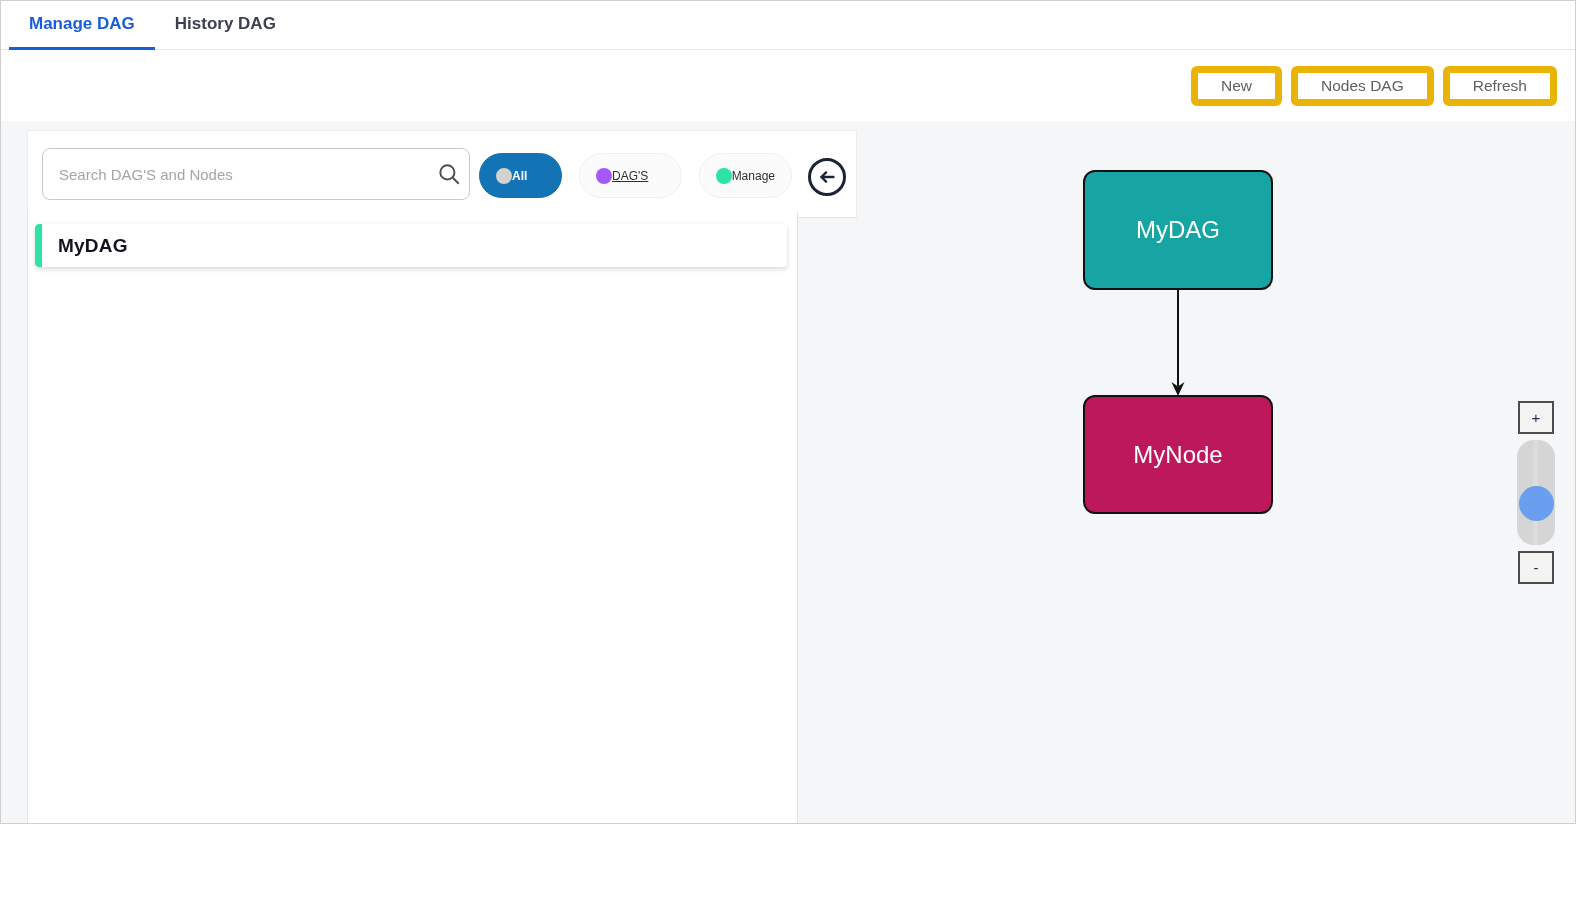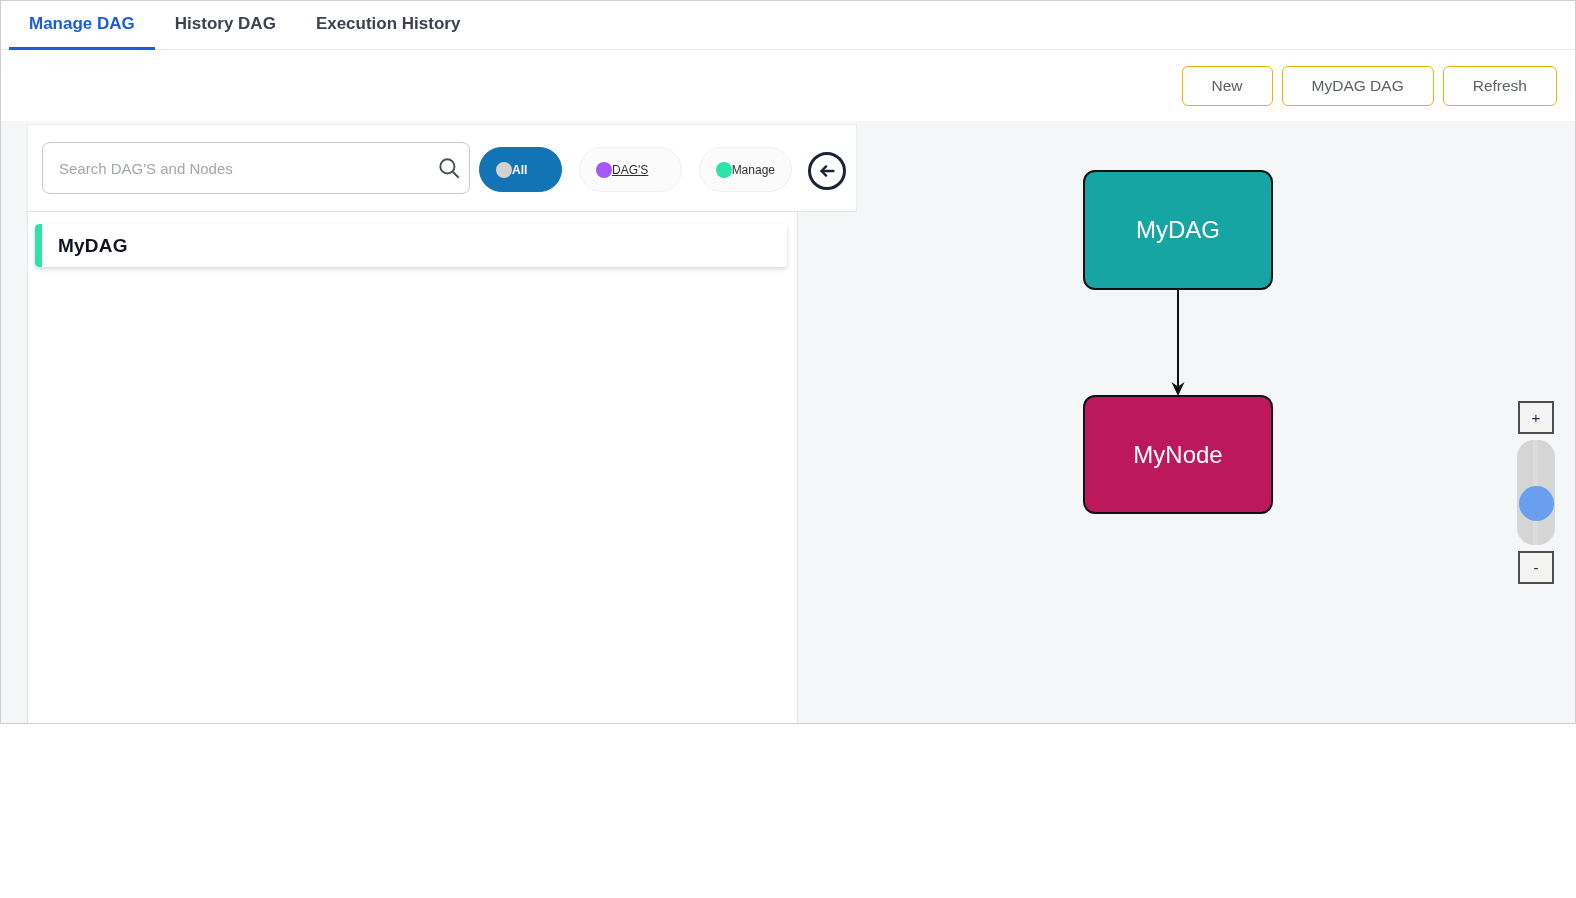--- a/index.html
+++ b/index.html
@@ -1,19 +1,19 @@
 <!DOCTYPE html>
 <html><head>
 <meta charset="utf-8">
 <style>
   * { box-sizing: border-box; margin: 0; padding: 0; }
   html,body { width: 1576px; height: 898px; background:#fff; }
   body { font-family: "Liberation Sans", sans-serif; }
   .app {
-    position: relative; width: 1576px; height: 724px;
+    position: relative; width: 1576px; height: 824px;
     border: 1px solid #cfcfcf; background:#fff; overflow: hidden;
   }
 
   
   .tabbar {
     height: 49px; display: flex; align-items: center;
     border-bottom: 1px solid #e9e9e9; background:#fff; padding-left: 8px;
   }
   .tab {
     height: 49px; display: flex; align-items: center;
@@ -21,35 +21,35 @@
     cursor: pointer; border-bottom: 3px solid transparent;
   }
   .tab.active { color:#1a5dd8; border-bottom-color:#1a5dd8; }
 
   
   .actionbar {
     height: 71px; display: flex; align-items: center; justify-content: flex-end;
     gap: 9px; padding-right: 18px; background:#fff;
   }
   .btn {
-    height: 40px; padding: 0 29px; background:#fff;
-    border: 1px solid #eab308; border-radius: 6px;
+    height: 40px; padding: 0 23px; background:#fff;
+    border: 7px solid #eab308; border-radius: 6px;
     font-size: 15.5px; color:#5c6166; font-family: "Liberation Sans", sans-serif;
     cursor: pointer;
   }
 
   
   .main {
     position: relative; height: 778px;
     background: #f5f6f8;
   }
 
   
   .toolbar {
-    position: absolute; left: 26px; top: 3px; width: 830px; height: 88px;
+    position: absolute; left: 26px; top: 9px; width: 830px; height: 88px;
     background: #fff; border: 1px solid #ececec; border-bottom-color:#e4e4e4;
   }
   .searchbox {
     position: absolute; left: 14px; top: 17px; width: 428px; height: 52px;
     border: 1.5px solid #c9c9c9; border-radius: 8px; background:#fff;
     display: flex; align-items: center;
   }
   .searchbox input {
     flex: 1; border: none; outline: none; font-size: 15px;
     padding: 0 8px 0 16px; color:#333; background: transparent;
@@ -128,26 +128,25 @@
   }
 </style>
 </head>
 <body>
 
 <div class="app">
 
   <div class="tabbar">
     <div class="tab active">Manage DAG</div>
     <div class="tab">History DAG</div>
-    <div class="tab">Execution History</div>
   </div>
 
   <div class="actionbar">
     <button class="btn">New</button>
-    <button class="btn">MyDAG DAG</button>
+    <button class="btn">Nodes DAG</button>
     <button class="btn">Refresh</button>
   </div>
 
   <div class="main">
 
     <div class="toolbar">
       <div class="searchbox">
         <input type="text" placeholder="Search DAG'S and Nodes" style="">
         <span class="search-icon">
           <svg width="26" height="26" viewBox="0 0 24 24" fill="none" stroke="#4a4f57" stroke-width="1.8">

